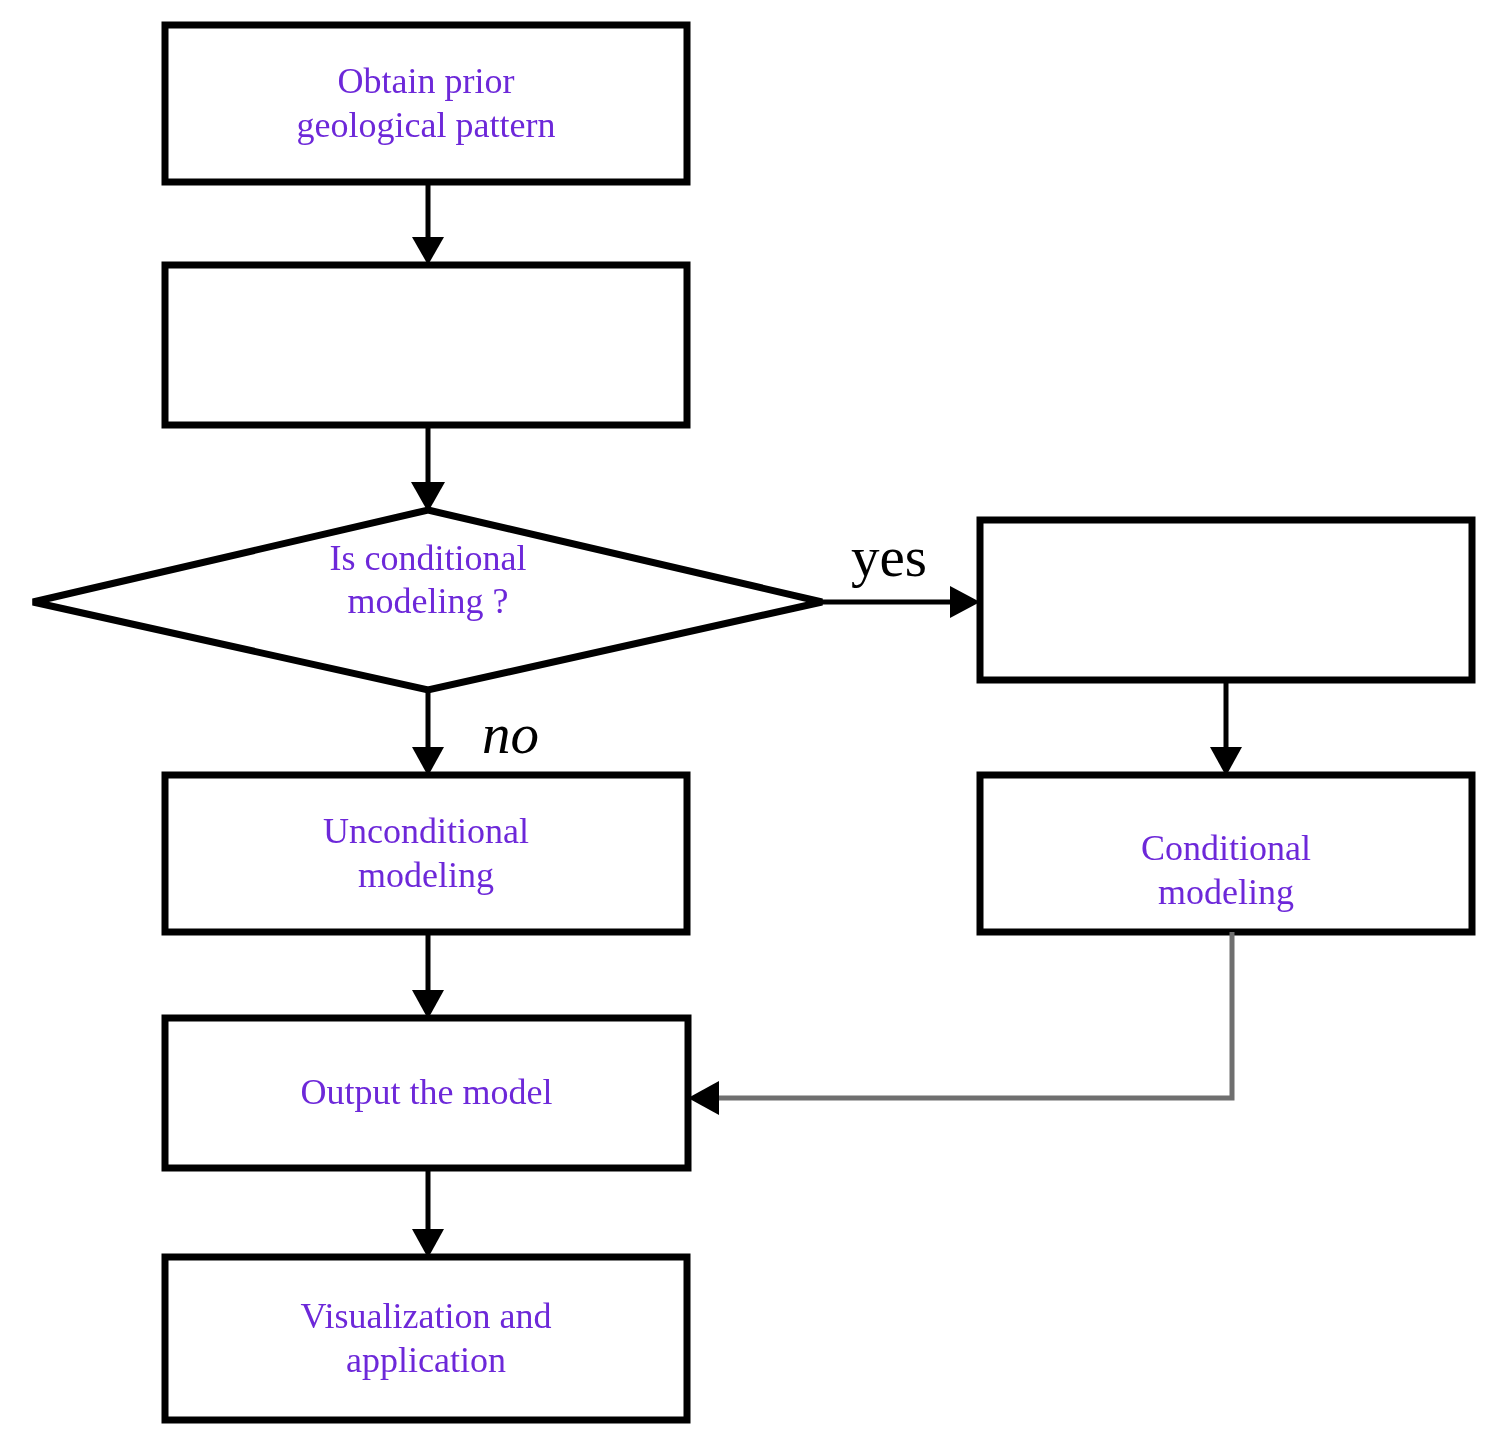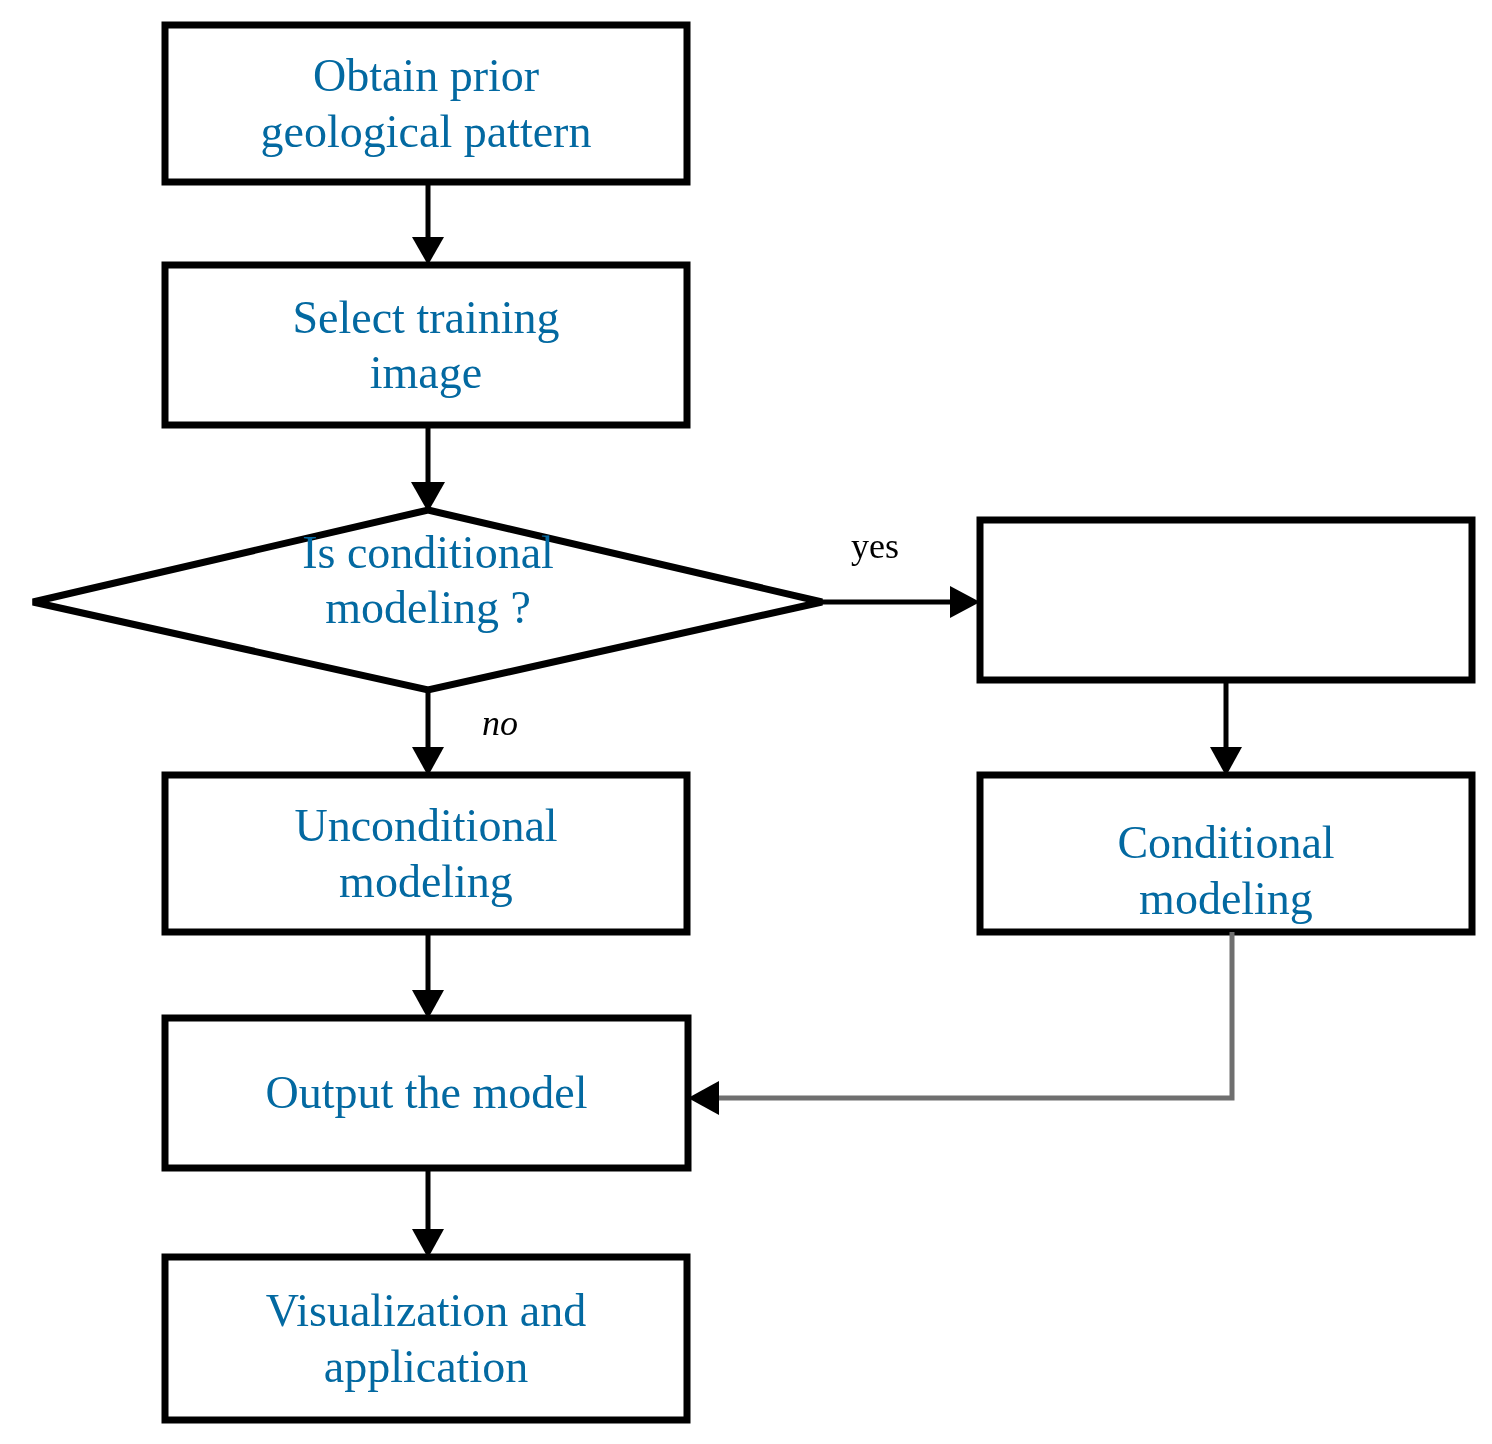--- a/index.html
+++ b/index.html
@@ -26,33 +26,33 @@
     top: 0;
     width: 1492px;
     height: 1444px;
   }
   .node-label {
     position: absolute;
     display: flex;
     align-items: center;
     justify-content: center;
     text-align: center;
-    color: #0369a1;
+    color: #6d28d9;
     font-family: "Liberation Serif", "DejaVu Serif", serif;
-    font-size: 46px;
+    font-size: 36px;
     line-height: 1.20;
     letter-spacing: 0px;
     white-space: pre-line;
     pointer-events: none;
   }
   .edge-label {
     position: absolute;
     color: #000000;
     font-family: "Liberation Serif", "DejaVu Serif", serif;
-    font-size: 36px;
+    font-size: 57px;
     line-height: 1;
     white-space: nowrap;
   }
 </style>
 </head>
 <body>
 
 <div id="flowchart-root">
 
   <svg id="flow-svg" viewBox="0 0 1492 1444" xmlns="http://www.w3.org/2000/svg">
@@ -111,22 +111,20 @@
     <g>
       <line x1="428" y1="1168" x2="428" y2="1232" stroke="#000000" stroke-width="5"></line>
       <polygon points="428,1258 412,1229 444,1229" fill="#000000"></polygon>
     </g>
 
   </svg>
 
   <div class="node-label" style="left:165px; top:25px; width:522px; height:157px;">Obtain prior
 geological pattern</div>
 
-  <div class="node-label" style="left:165px; top:265px; width:522px; height:160px;">Select training
-image</div>
 
   <div class="node-label" style="left:168px; top:490px; width:520px; height:180px;">Is conditional
 modeling ?</div>
 
 
   <div class="node-label" style="left:165px; top:775px; width:522px; height:157px;text-align:center;">Unconditional
 modeling</div>
 
   <div class="node-label" style="left:980px; top:792px; width:492px; height:157px;">Conditional
 modeling</div>

